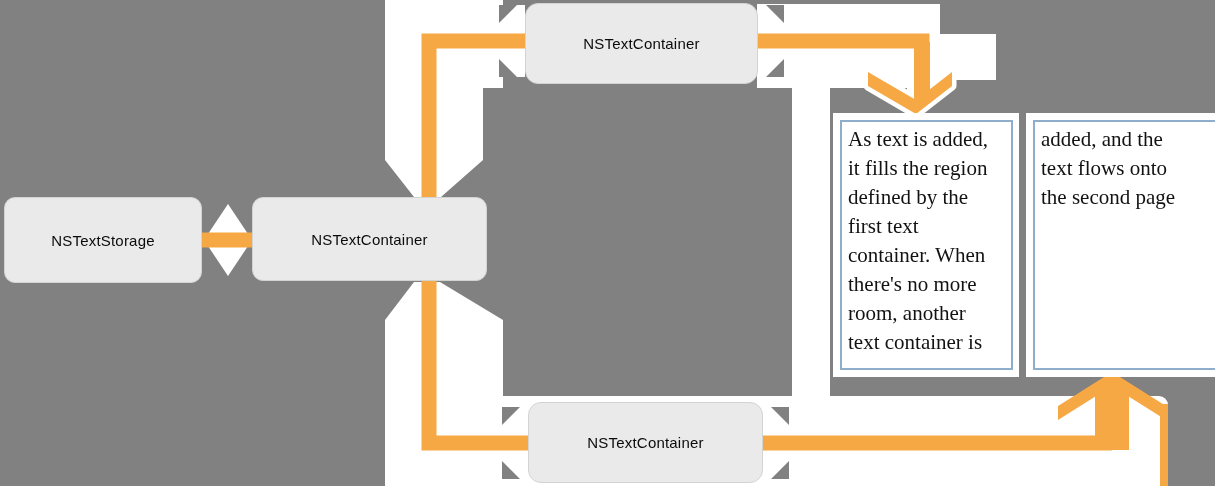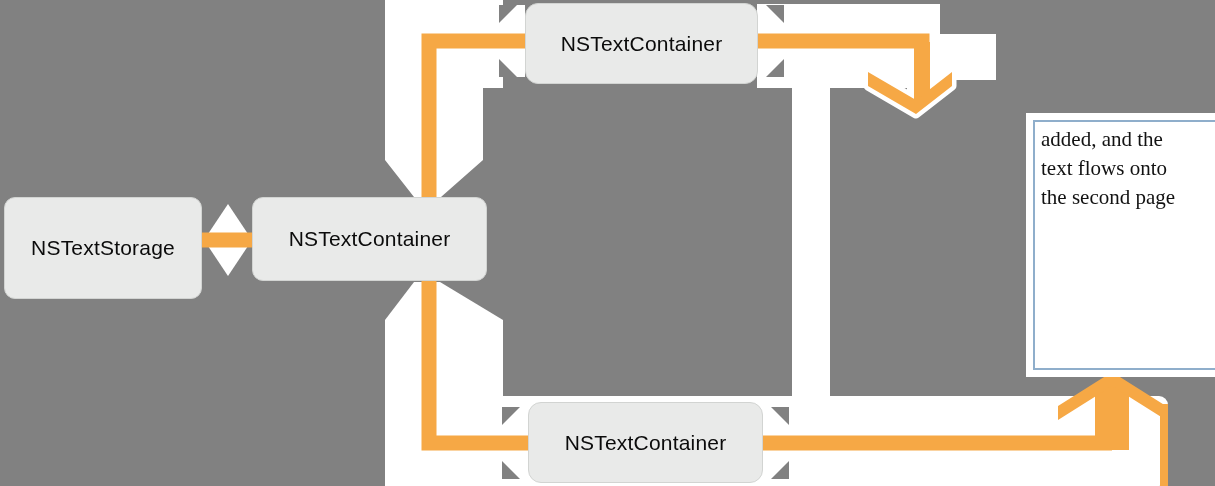--- a/index.html
+++ b/index.html
@@ -10,21 +10,21 @@
     background:#818181;
     font-family:"Liberation Sans",sans-serif;
   }
   #connector-svg{position:absolute;left:0;top:0;}
   .node{
     position:absolute;
     background:#E9EAE9;
     border:1px solid #D2D4D2;
     border-radius:11px;
     display:flex;align-items:center;justify-content:center;
-    font-size:21px;color:#0b0b0b;
+    font-size:15px;color:#0b0b0b;
     box-sizing:border-box;
     letter-spacing:0.2px;
   }
   .page{
     position:absolute;
     background:#FFFFFF;
     box-sizing:border-box;
   }
   .page-border{
     position:absolute;
@@ -102,36 +102,48 @@
     <g fill="#F6A845">
 
       <rect x="914" y="42" width="16" height="58"></rect>
       <polygon points="868,72 916,100 952,72 952,86 916,114 868,86"></polygon>
 
       <rect x="1095" y="384" width="34" height="66"></rect>
       <polygon points="1058,406 1112,372 1166,406 1166,420 1112,386 1058,420"></polygon>
     </g>
   </svg>
 
-  <div class="node" style="left:4px;top:197px;width:198px;height:102px;">
+  <div class="node" style="left:4px;top:197px;width:198px;height:86px;">
     <span>NSTextStorage</span>
   </div>
 
   <div class="node" style="left:252px;top:197px;width:235px;height:84px;">
     <span>NSTextContainer</span>
   </div>
 
   <div class="node" style="left:525px;top:3px;width:233px;height:81px;border-radius:13px;">
     <span>NSTextContainer</span>
   </div>
 
   <div class="node" style="left:528px;top:402px;width:235px;height:81px;border-radius:13px;">
     <span>NSTextContainer</span>
   </div>
 
+  <div class="page" style="left:833px;top:113px;width:186px;height:264px;">
+    <div class="page-border">
+      <div class="page-text">As text is added,
+it fills the region
+defined by the
+first text
+container. When
+there's no more
+room, another
+text container is</div>
+    </div>
+  </div>
 
   <div class="page" style="left:1026px;top:113px;width:207px;height:264px;">
     <div class="page-border">
       <div class="page-text">added, and the
 text flows onto
 the second page</div>
     </div>
   </div>
 
 </div>

